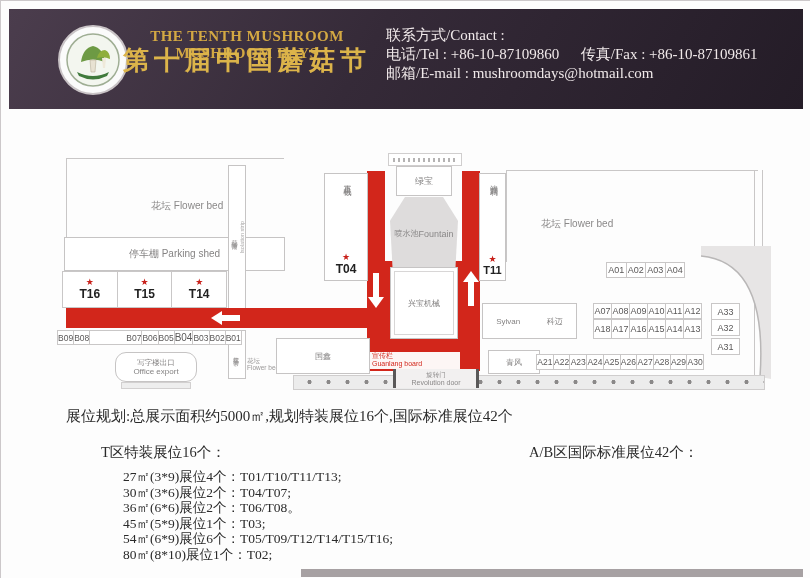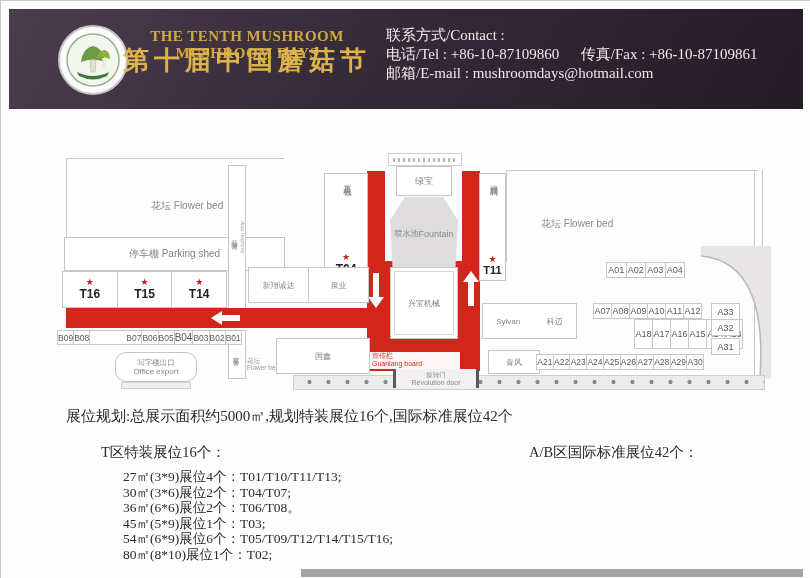--- a/index.html
+++ b/index.html
@@ -181,24 +181,20 @@
     </div>
 
     <div class="abs mapbox" style="left:478px;top:64px;width:25px;height:98px;flex-direction:column;justify-content:space-between;padding:4px 0;">
       <span class="vtext" style="font-size:8px;color:#8a8888;">漳州菇利</span>
       <span style="display:flex;flex-direction:column;align-items:center;">
         <span class="star">★</span>
         <span class="tlab" style="font-size:11px;">T11</span>
       </span>
     </div>
 
-    <div class="abs cellrow" style="left:248px;top:158px;width:120px;height:36px;">
-      <div class="cell" style="font-size:8px;color:#8a8888;">新翔诚达</div>
-      <div class="cell" style="font-size:8px;color:#8a8888;">泉业</div>
-    </div>
     <div class="abs mapbox" style="left:275px;top:229px;width:92px;height:34px;font-size:8px;">
       <span>国鑫</span>
     </div>
 
     <div class="abs mapbox" style="left:481px;top:194px;width:93px;height:34px;justify-content:space-around;font-size:8px;">
       <span>Sylvan</span>
       <span>科迈</span>
     </div>
     <div class="abs mapbox" style="left:487px;top:241px;width:50px;height:22px;font-size:8px;">
       <span>青风</span>
@@ -211,21 +207,21 @@
       <div class="cell">A04</div>
     </div>
     <div class="abs cellrow" style="left:593px;top:194px;width:108px;height:16px;">
       <div class="cell">A07</div>
       <div class="cell">A08</div>
       <div class="cell">A09</div>
       <div class="cell">A10</div>
       <div class="cell">A11</div>
       <div class="cell">A12</div>
     </div>
-    <div class="abs cellrow" style="left:593px;top:210px;width:108px;height:30px;margin-left:41px;">
+    <div class="abs cellrow" style="left:593px;top:210px;width:108px;height:20px;">
       <div class="cell">A18</div>
       <div class="cell">A17</div>
       <div class="cell">A16</div>
       <div class="cell">A15</div>
       <div class="cell">A14</div>
       <div class="cell">A13</div>
     </div>
     <div class="abs cell" style="left:711px;top:194px;width:27px;height:15px;">A33</div>
     <div class="abs cell" style="left:711px;top:210px;width:27px;height:15px;">A32</div>
     <div class="abs cell" style="left:711px;top:229px;width:27px;height:15px;">A31</div>

